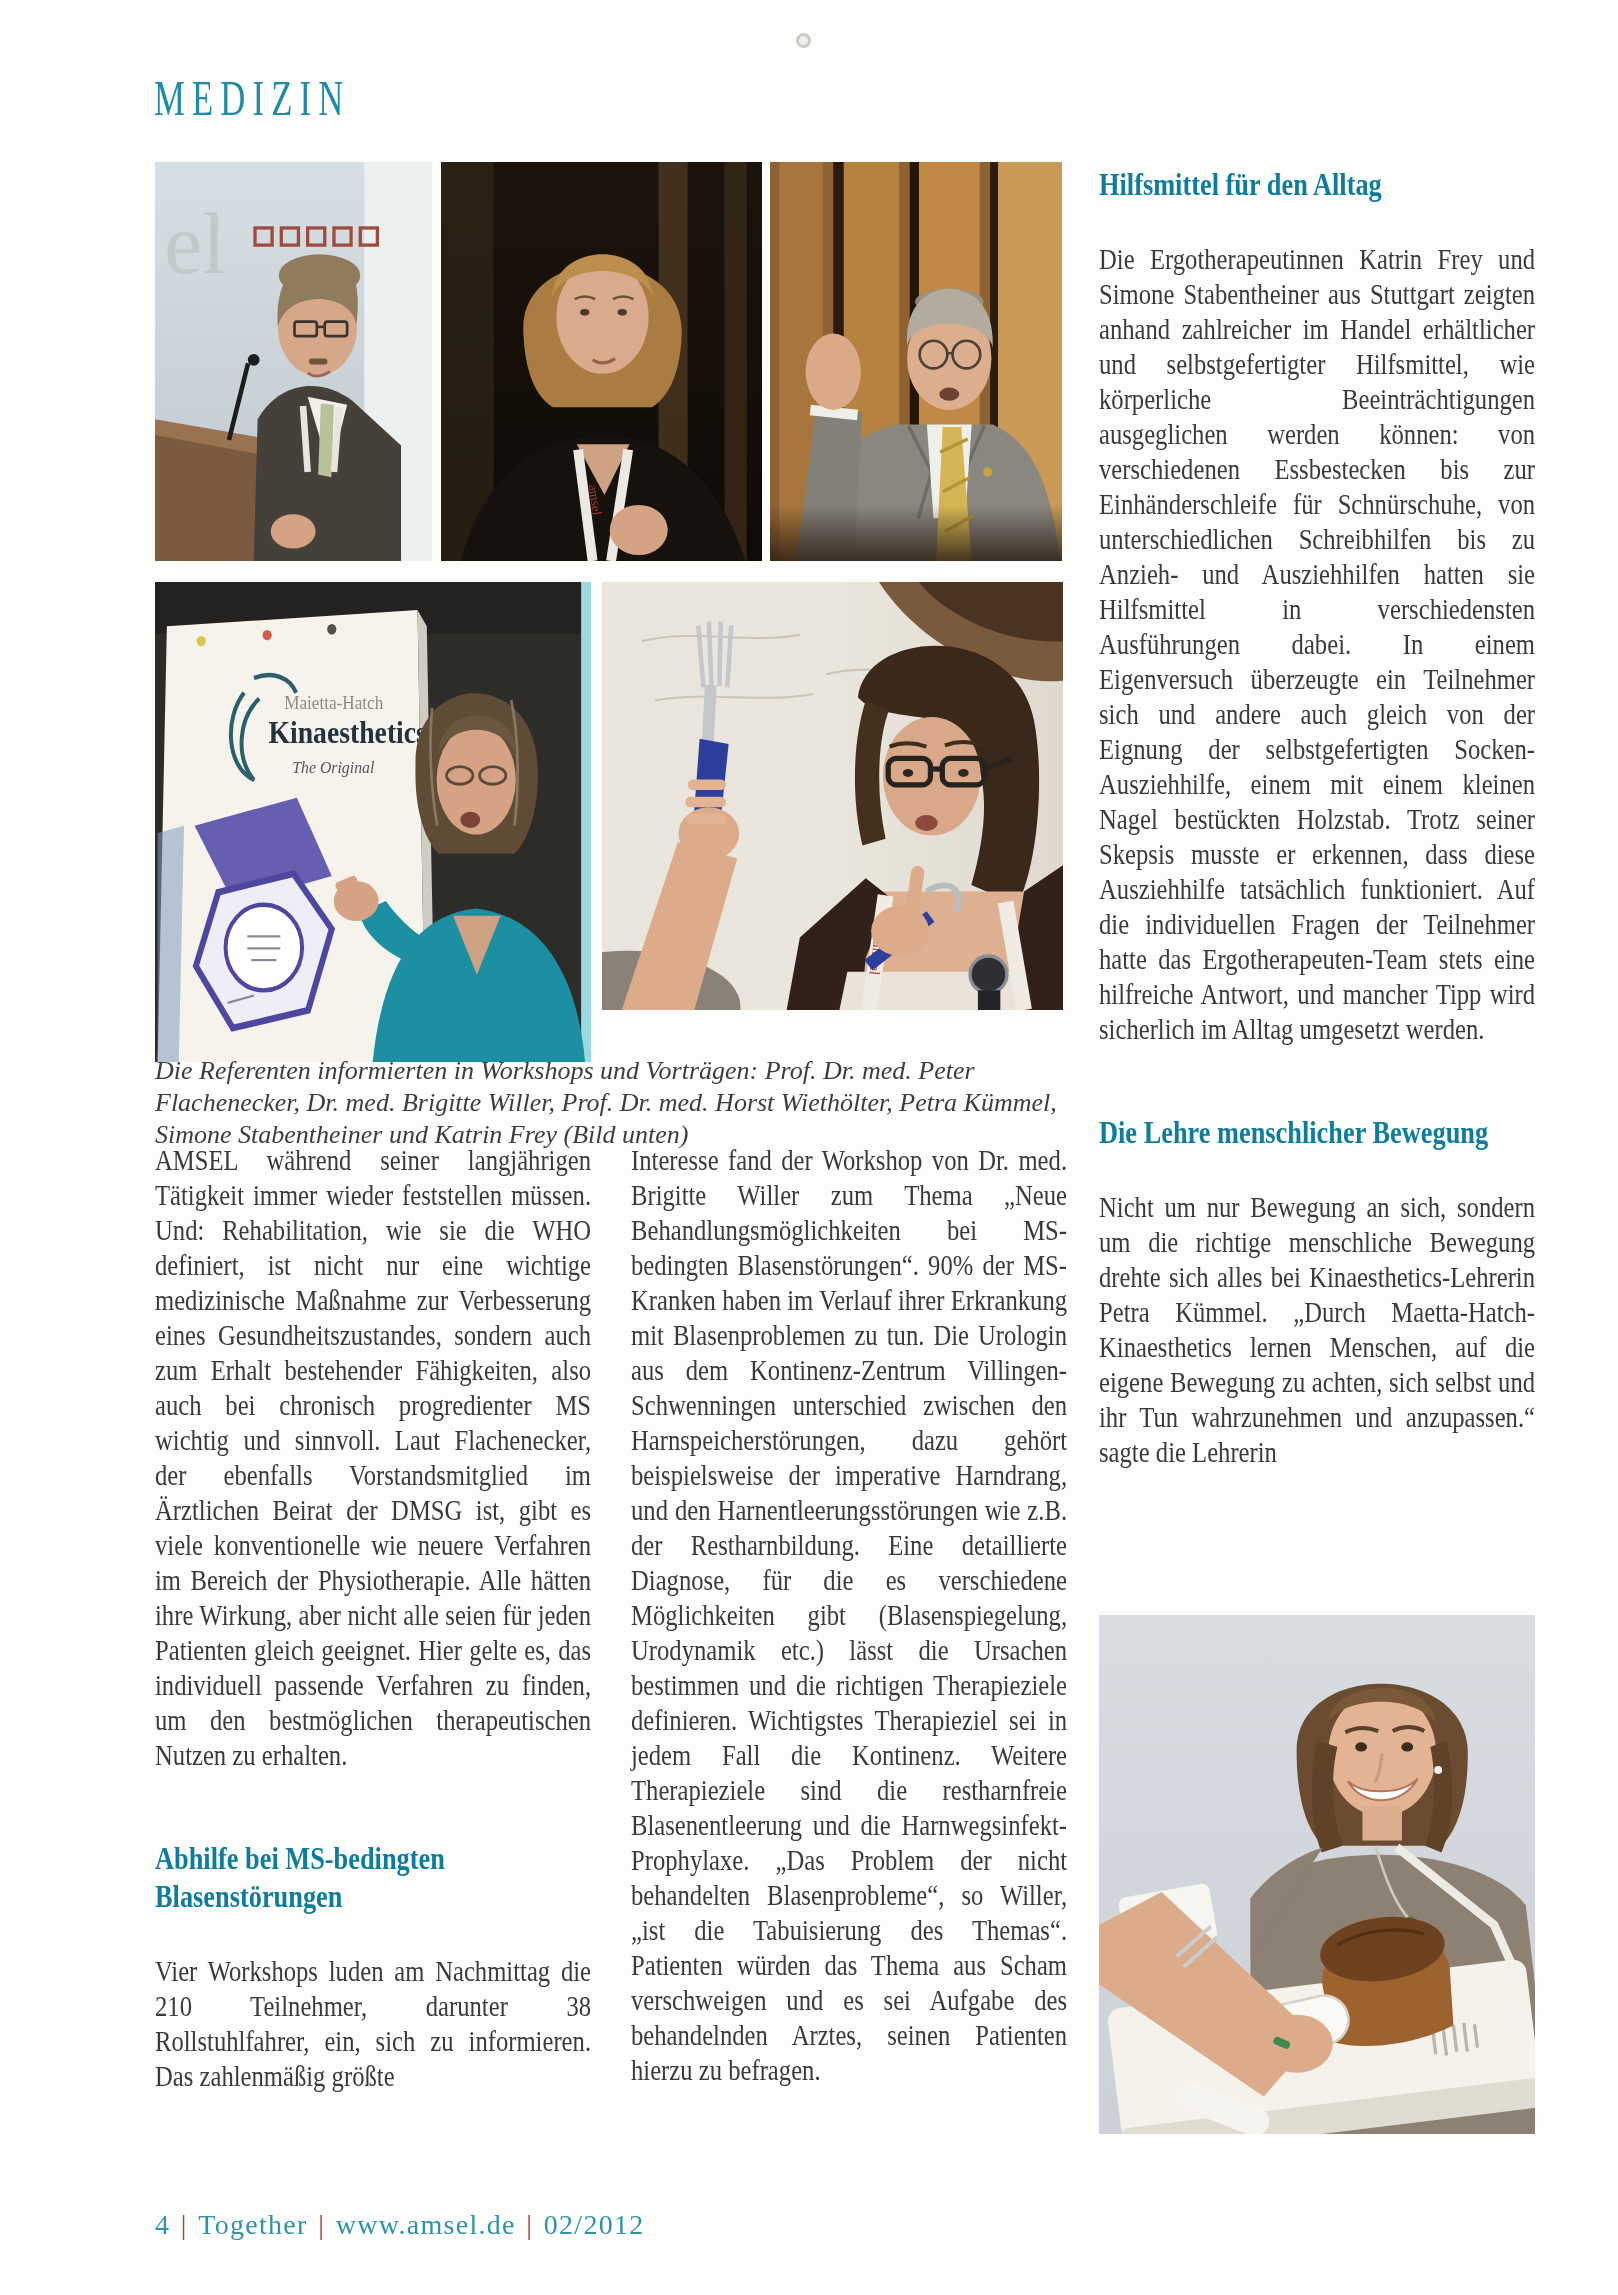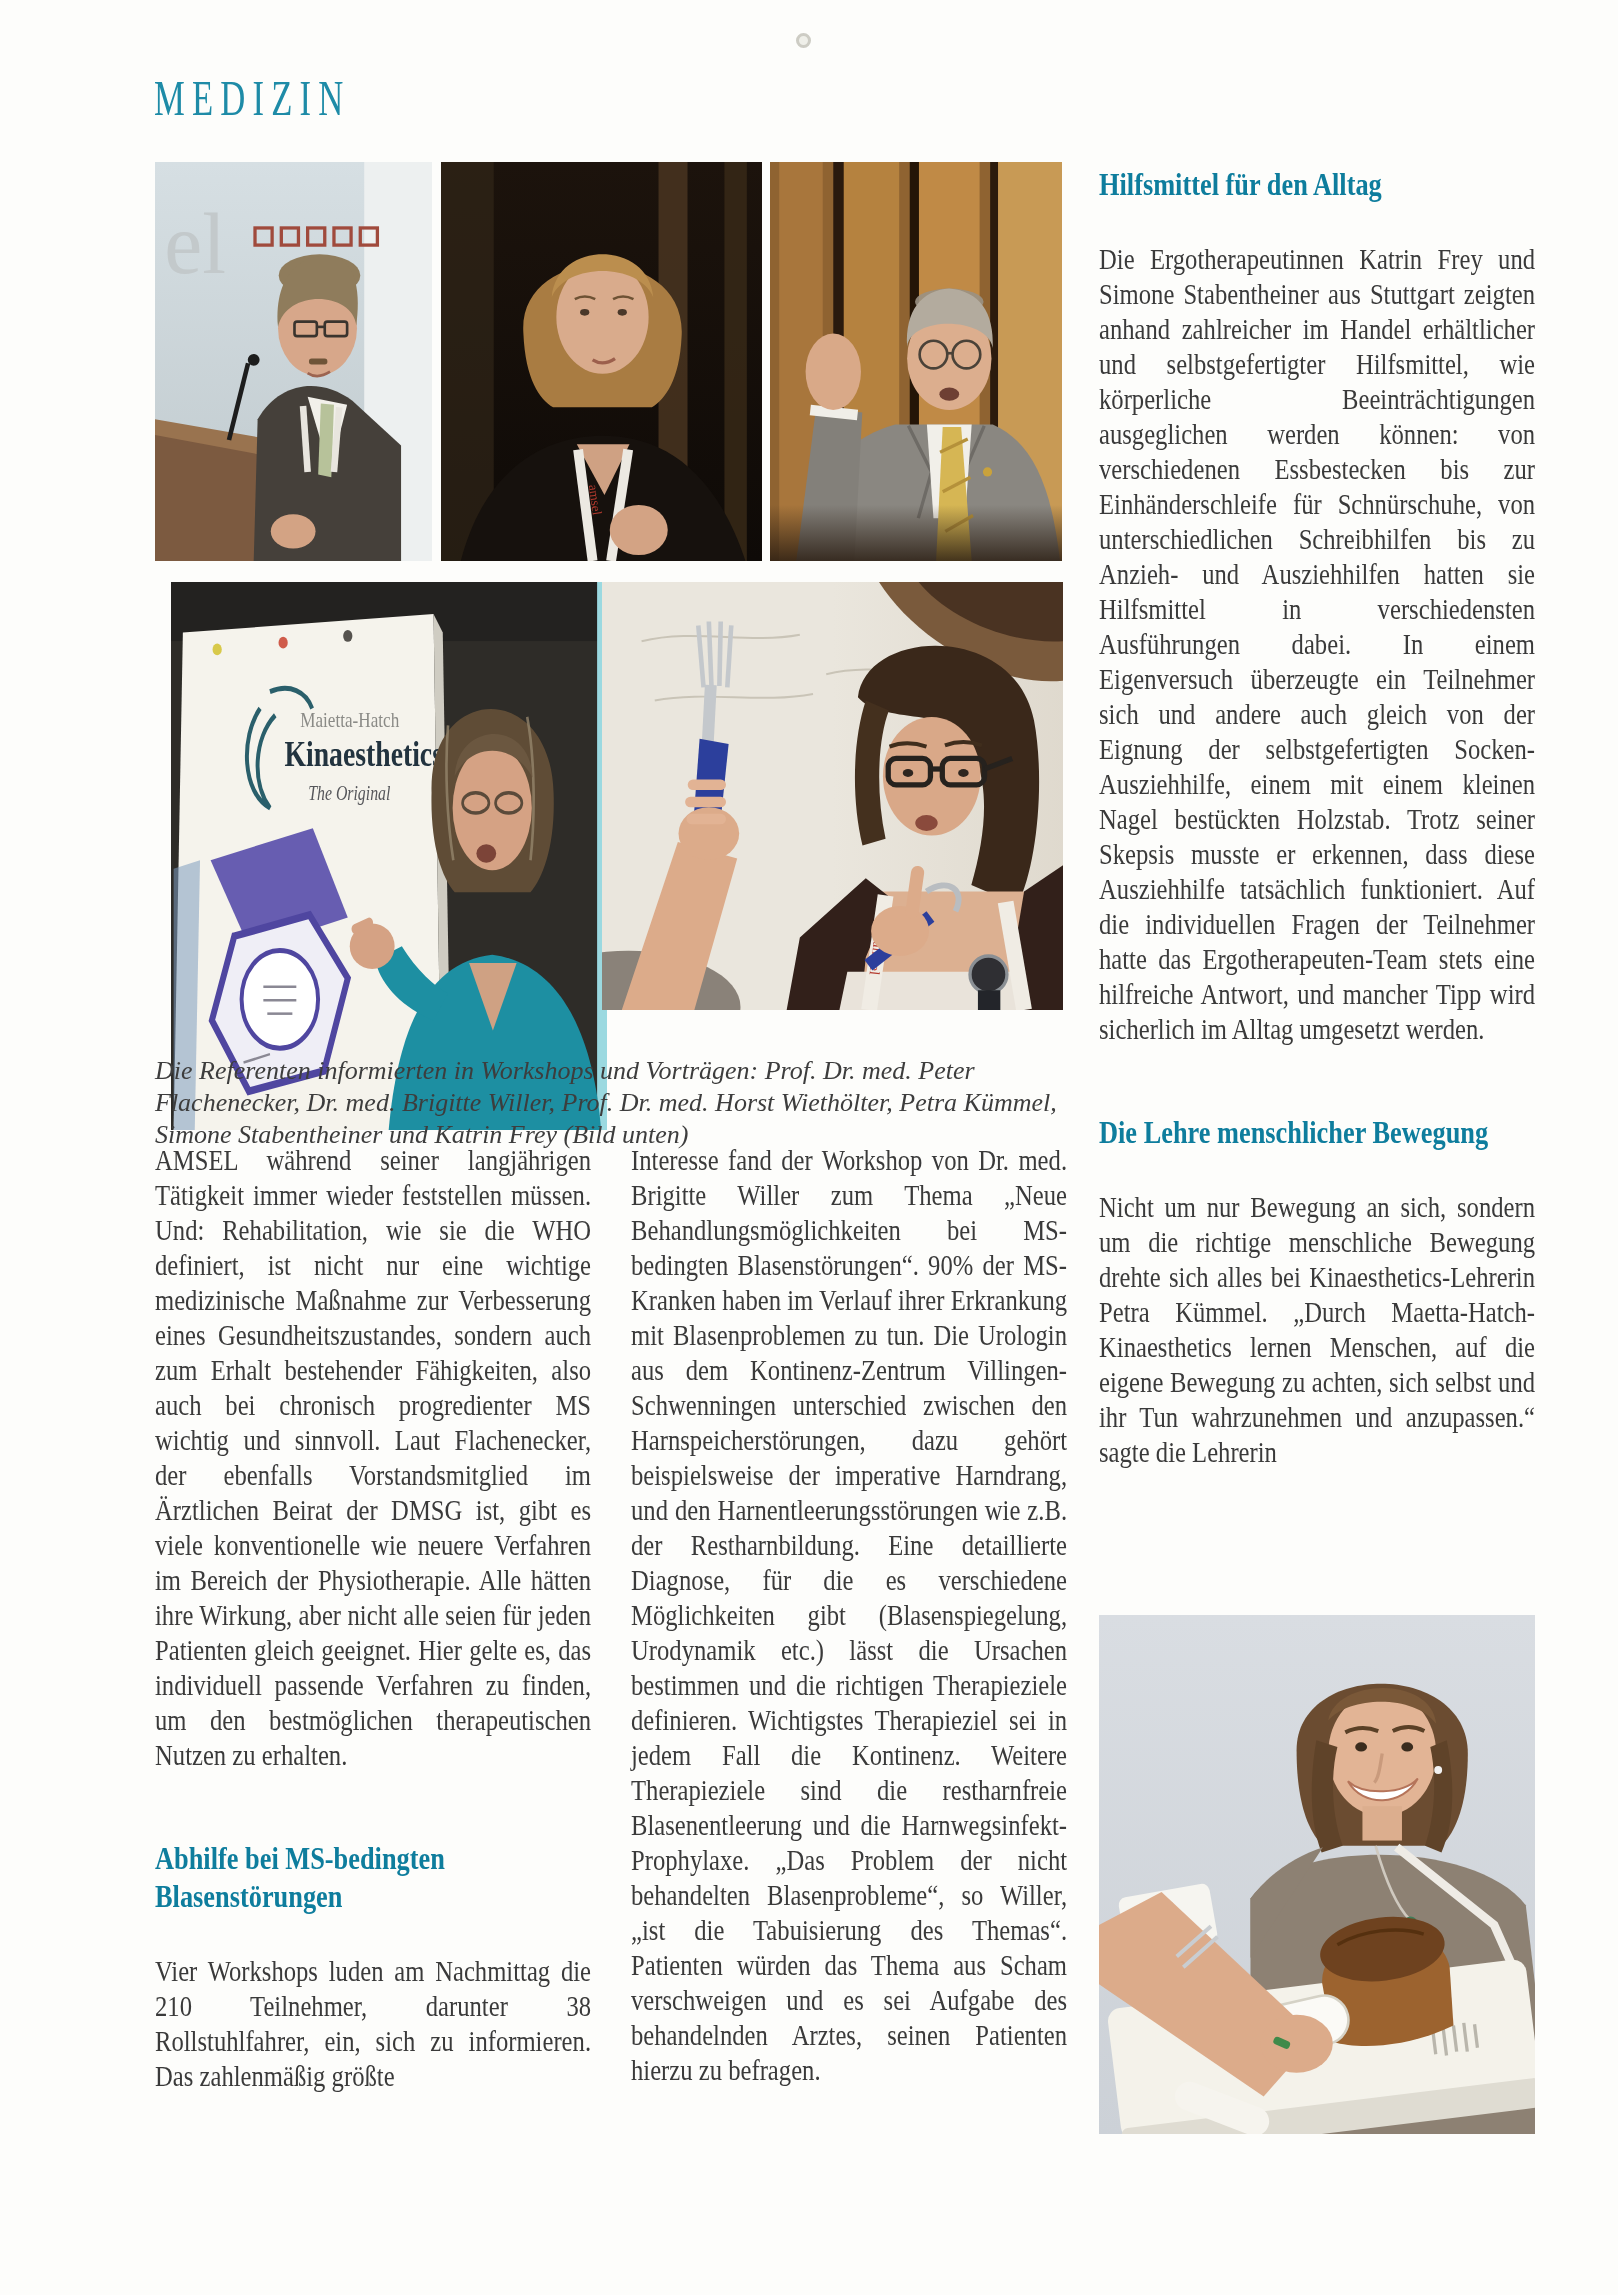--- a/index.html
+++ b/index.html
@@ -14,21 +14,21 @@
   
   .punch{position:absolute;left:796px;top:33px;width:9.2px;height:9.2px;border-radius:50%;
          background:#efefe9;border:3.3px solid #cdccc4;}
 
   
   .photo{position:absolute;overflow:hidden;background:#888;}
   .photo svg{display:block;width:100%;height:100%;}
   #p1{left:155px;top:162px;width:277px;height:399px;}
   #p2{left:441px;top:162px;width:321px;height:399px;}
   #p3{left:770px;top:162px;width:292px;height:399px;}
-  #p4{left:155px;top:582px;width:436px;height:548px;margin-left:16px;}
+  #p4{left:155px;top:582px;width:436px;height:480px;}
   #p5{left:602px;top:582px;width:461px;height:428px;}
   #p6{left:1099px;top:1615px;width:436px;height:519px;}
 
   .caption{position:absolute;left:155px;top:1023px;width:919px;font-style:italic;
            font-size:26px;line-height:32px;color:#3d3d3d;margin-top:32px;}
 
   
   .col{position:absolute;width:513px;transform:scaleX(0.85);transform-origin:left top;
        font-size:29px;line-height:35px;text-align:justify;color:#3a3a3a;}
   .col p{margin:0;hyphens:auto;}
@@ -357,15 +357,18 @@
     <p>Interesse fand der Workshop von Dr. med. Brigitte Willer zum Thema „Neue Behandlungsmöglichkeiten bei MS-bedingten Blasenstörungen“. 90% der MS-Kranken haben im Verlauf ihrer Erkrankung mit Blasenproblemen zu tun. Die Urologin aus dem Kontinenz-Zentrum Villingen-Schwenningen unterschied zwischen den Harnspeicherstörungen, dazu gehört beispielsweise der imperative Harndrang, und den Harnentleerungsstörungen wie z.B. der Restharnbildung. Eine detaillierte Diagnose, für die es verschiedene Möglichkeiten gibt (Blasenspiegelung, Urodynamik etc.) lässt die Ursachen bestimmen und die richtigen Therapieziele definieren. Wichtigstes Therapieziel sei in jedem Fall die Kontinenz. Weitere Therapieziele sind die restharnfreie Blasenentleerung und die Harnwegsinfekt-Prophylaxe. „Das Problem der nicht behandelten Blasenprobleme“, so Willer, „ist die Tabuisierung des Themas“. Patienten würden das Thema aus Scham verschweigen und es sei Aufgabe des behandelnden Arztes, seinen Patienten hierzu zu befragen.</p>
   </div>
 
   <div class="col" id="col3">
     <h3>Hilfsmittel für den Alltag</h3>
     <p>Die Ergotherapeutinnen Katrin Frey und Simone Stabentheiner aus Stuttgart zeigten anhand zahlreicher im Handel erhältlicher und selbstgefertigter Hilfsmittel, wie körperliche Beeinträchtigungen ausgeglichen werden können: von verschiedenen Essbestecken bis zur Einhänderschleife für Schnürschuhe, von unterschiedlichen Schreibhilfen bis zu Anzieh- und Ausziehhilfen hatten sie Hilfsmittel in verschiedensten Ausführungen dabei. In einem Eigenversuch überzeugte ein Teilnehmer sich und andere auch gleich von der Eignung der selbstgefertigten Socken-Ausziehhilfe, einem mit einem kleinen Nagel bestückten Holzstab. Trotz seiner Skepsis musste er erkennen, dass diese Ausziehhilfe tatsächlich funktioniert. Auf die individuellen Fragen der Teilnehmer hatte das Ergotherapeuten-Team stets eine hilfreiche Antwort, und mancher Tipp wird sicherlich im Alltag umgesetzt werden.</p>
     <h3>Die Lehre menschlicher Bewegung</h3>
     <p>Nicht um nur Bewegung an sich, sondern um die richtige menschliche Bewegung drehte sich alles bei Kinaesthetics-Lehrerin Petra Kümmel. „Durch Maetta-Hatch-Kinaesthetics lernen Menschen, auf die eigene Bewegung zu achten, sich selbst und ihr Tun wahrzunehmen und anzupassen.“ sagte die Lehrerin</p>
   </div>
 
+  <div class="footer">
+    <span>4</span><span class="sep">|</span><span>Together</span><span class="sep">|</span><span>www.amsel.de</span><span class="sep">|</span><span>02/2012</span>
+  </div>
 
 </div>
 
 
 </body></html>

